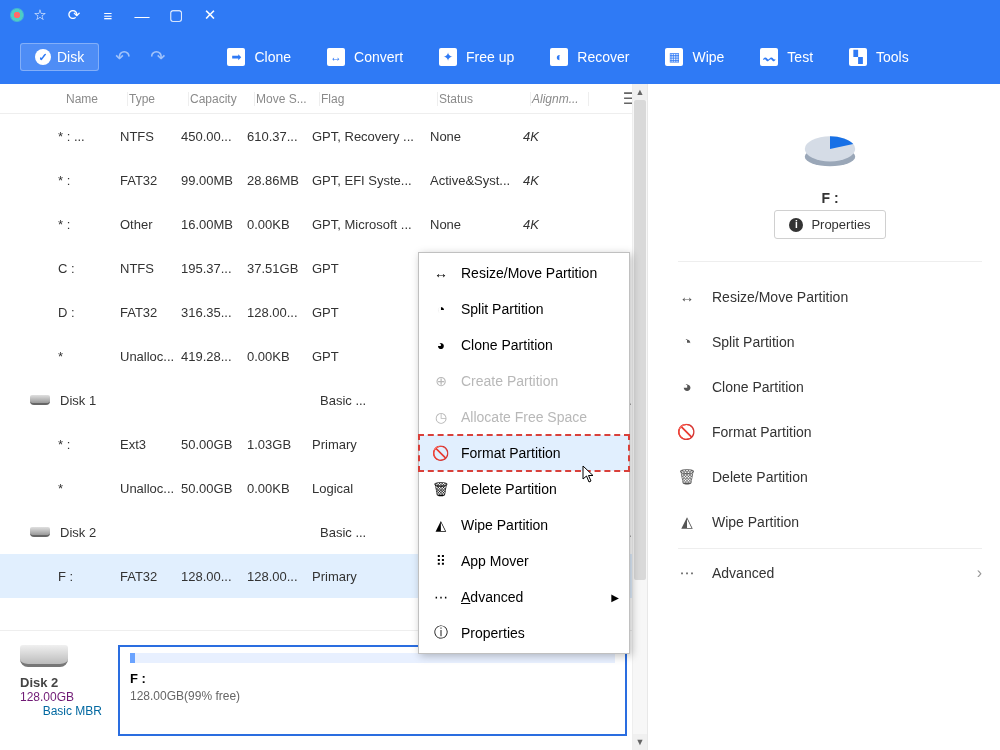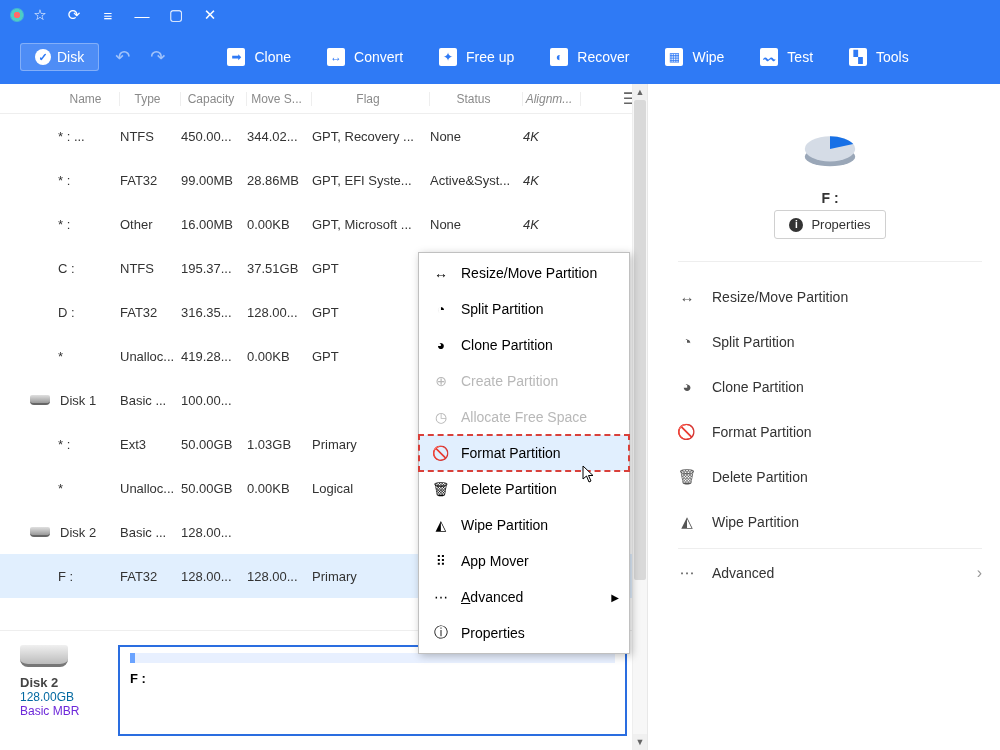--- a/index.html
+++ b/index.html
@@ -17,47 +17,47 @@
 .toolbar .apply-check { width: 16px; height: 16px; border-radius: 50%; background: #fff; color: #2f7af5; font-size: 11px; display: flex; align-items: center; justify-content: center; font-weight: bold; }
 .toolbar .undo, .toolbar .redo { color: rgba(255,255,255,0.55); font-size: 18px; cursor: pointer; padding: 0 4px;}
 .toolbar .tgroup-right { display: flex; align-items: center; gap: 0; margin-left: 40px; flex: 1; }
 .toolbar .tbtn { display: flex; align-items: center; gap: 9px; color: #fff; font-size: 14px; cursor: pointer; padding: 8px 18px; }
 .toolbar .ticon { width: 18px; height: 18px; background: #fff; border-radius: 2px; display:flex; align-items:center; justify-content:center; font-size:12px; color:#2f7af5; }
 
 .main-area { display: flex; height: calc(750px - 84px); }
 
 .left-panel { width: 648px; border-right: 1px solid #e8e8e8; display: flex; flex-direction: column; position: relative;}
 .partition-table { flex: 1; overflow: hidden; }
-.pt-header { display: flex; align-items: center; height: 30px; color: #8a8a8a; font-size: 12px; border-bottom: 1px solid #eee; padding-left: 26px; text-align: center;}
+.pt-header { display: flex; align-items: center; height: 30px; color: #8a8a8a; font-size: 12px; border-bottom: 1px solid #eee; padding-left: 34px;}
 .pt-header .col, .pt-row .col { overflow: hidden; white-space: nowrap; text-overflow: ellipsis; padding-right: 6px; }
 .c-name { width: 63px; padding-left: 30px;}
 .c-type { width: 61px; }
 .c-cap  { width: 66px; }
 .c-used { width: 65px; }
 .c-flag { width: 118px; }
 .c-status { width: 93px; }
 .c-align { width: 58px; font-style: italic; }
 .pt-header .col { border-right: 1px solid #eee; padding-left: 1px;}
 .pt-header .c-name{width:94px; padding-left:32px;}
 .pt-header .view-toggle { margin-left: auto; margin-right: 10px; color:#666; font-size:16px;}
 
 .pt-body { }
 .pt-row { display: flex; align-items: center; height: 44px; font-size: 13px; color: #333; padding-left: 26px; cursor: pointer;}
 .pt-row.selected { background: #e1effe; }
-.pt-row.disk { color: #333; }
+.pt-row.disk { color: #333; justify-content: space-between; }
 .pt-row.disk .disk-icon { width: 20px; height: 10px; background: linear-gradient(#e0e0e0, #999); border-radius: 2px 2px 4px 4px; margin-right: 10px; border-bottom:2px solid #666;}
 .pt-row .c-name { width: 94px; padding-left: 32px; display:flex; align-items:center;}
 .pt-row.disk .c-name { padding-left: 4px;}
 
 .disk-detail-bar { display: flex; padding: 14px 20px; gap: 16px; border-top: 1px solid #eee; align-items: stretch; min-height: 120px;}
 .disk-detail-bar .dd-disk { width: 82px; font-size: 12px; color: #444; }
 .disk-detail-bar .dd-disk .dd-icon { width: 48px; height: 22px; background: linear-gradient(#f0f0f0,#bcbcbc); border-radius:3px 3px 8px 8px; border-bottom:3px solid #777; margin-bottom:8px;}
 .disk-detail-bar .dd-disk .dd-title{font-weight:bold;font-size:13px;}
-.disk-detail-bar .dd-disk .dd-size{color:#0369a1;}
-.disk-detail-bar .dd-disk .dd-type{color:#6d28d9;}
+.disk-detail-bar .dd-disk .dd-size{color:#701a75;}
+.disk-detail-bar .dd-disk .dd-type{color:#0369a1;text-align:right;}
 .disk-detail-bar .dd-part { flex: 1; border: 2px solid #2a6de0; padding: 6px 10px; font-size: 12px;}
 .disk-detail-bar .dd-part .bar{ height:10px; background:#e8f0ff; margin-bottom:8px; position:relative;}
 .disk-detail-bar .dd-part .bar::before{content:'';position:absolute;left:0;top:0;bottom:0;width:1%;background:#6aa3ff;}
 .disk-detail-bar .dd-part .dd-ptitle{font-weight:bold;font-size:13px;margin-bottom:3px;}
 .disk-detail-bar .dd-part .dd-pinfo{color:#666;}
 
 .right-panel { flex: 1; padding: 20px 18px 10px 30px; font-size: 14px; color: #333; position:relative;}
 .right-panel .pie { width: 62px; height: 62px; margin: 10px auto 14px; position: relative; }
 .right-panel .pie svg{display:block;}
 .right-panel .p-name { text-align: center; font-weight: bold; font-size: 14px; margin-bottom: 4px;}
@@ -155,21 +155,21 @@
         <div class="col c-flag">Flag</div>
         <div class="col c-status">Status</div>
         <div class="col c-align">Alignm...</div>
         <div class="view-toggle">☰</div>
       </div>
       <div class="pt-body" id="pt-body">
           <div class="pt-row">
             <div class="col c-name">* : ...</div>
             <div class="col c-type">NTFS</div>
             <div class="col c-cap">450.00...</div>
-            <div class="col c-used">344.02...</div>
+            <div class="col c-used">610.37...</div>
             <div class="col c-flag">GPT, Recovery ...</div>
             <div class="col c-status">None</div>
             <div class="col c-align">4K</div>
           </div>
           <div class="pt-row">
             <div class="col c-name">* :</div>
             <div class="col c-type">FAT32</div>
             <div class="col c-cap">99.00MB</div>
             <div class="col c-used">28.86MB</div>
             <div class="col c-flag">GPT, EFI Syste...</div>
@@ -263,20 +263,21 @@
     <div class="disk-detail-bar">
       <div class="dd-disk">
         <div class="dd-icon"></div>
         <div class="dd-title">Disk 2</div>
         <div class="dd-size">128.00GB</div>
         <div class="dd-type">Basic MBR</div>
       </div>
       <div class="dd-part">
         <div class="bar"></div>
         <div class="dd-ptitle">F :</div>
+        <div class="dd-pinfo">128.00GB(99% free)</div>
       </div>
     </div>
   </div>
 
   <div class="right-panel">
     <div class="pie">
       <svg viewBox="0 0 64 64" width="62" height="62">
         <ellipse cx="32" cy="44" rx="26" ry="10" fill="#9aa7b8"></ellipse>
         <ellipse cx="32" cy="36" rx="26" ry="13" fill="#d5dce6"></ellipse>
         <path d="M32 36 L32 23 A26 13 0 0 1 56 31 Z" fill="#1770e6"></path>

